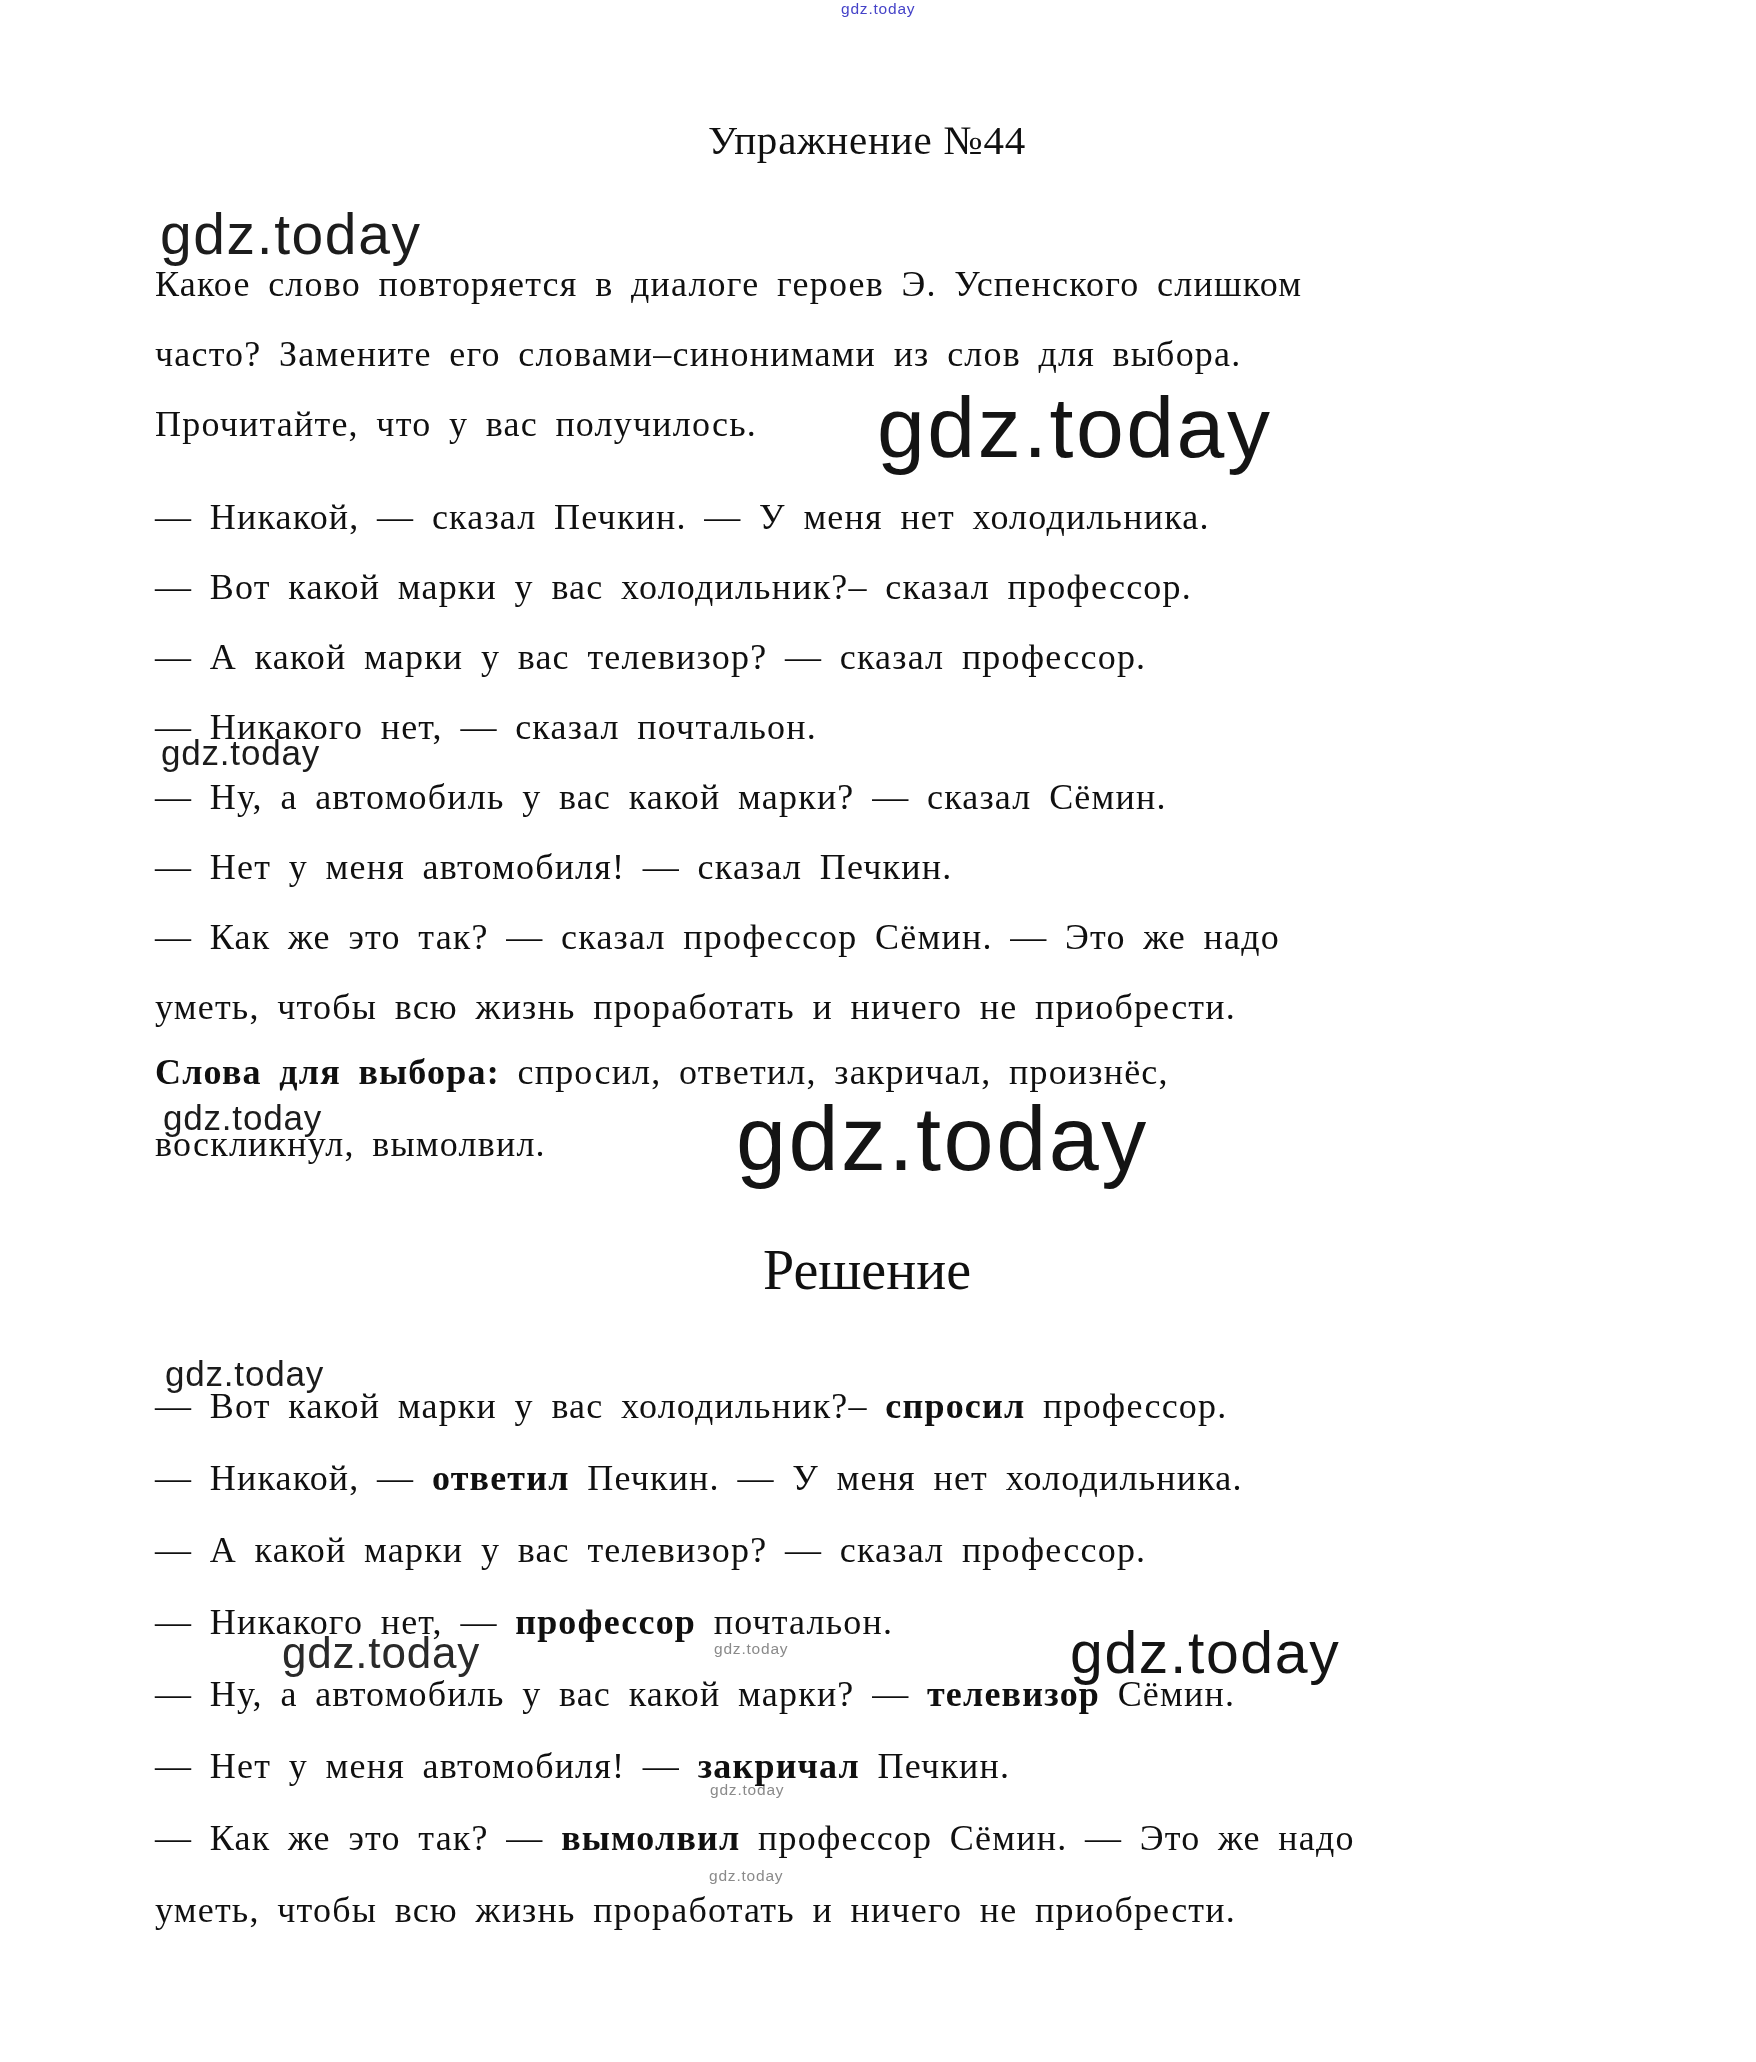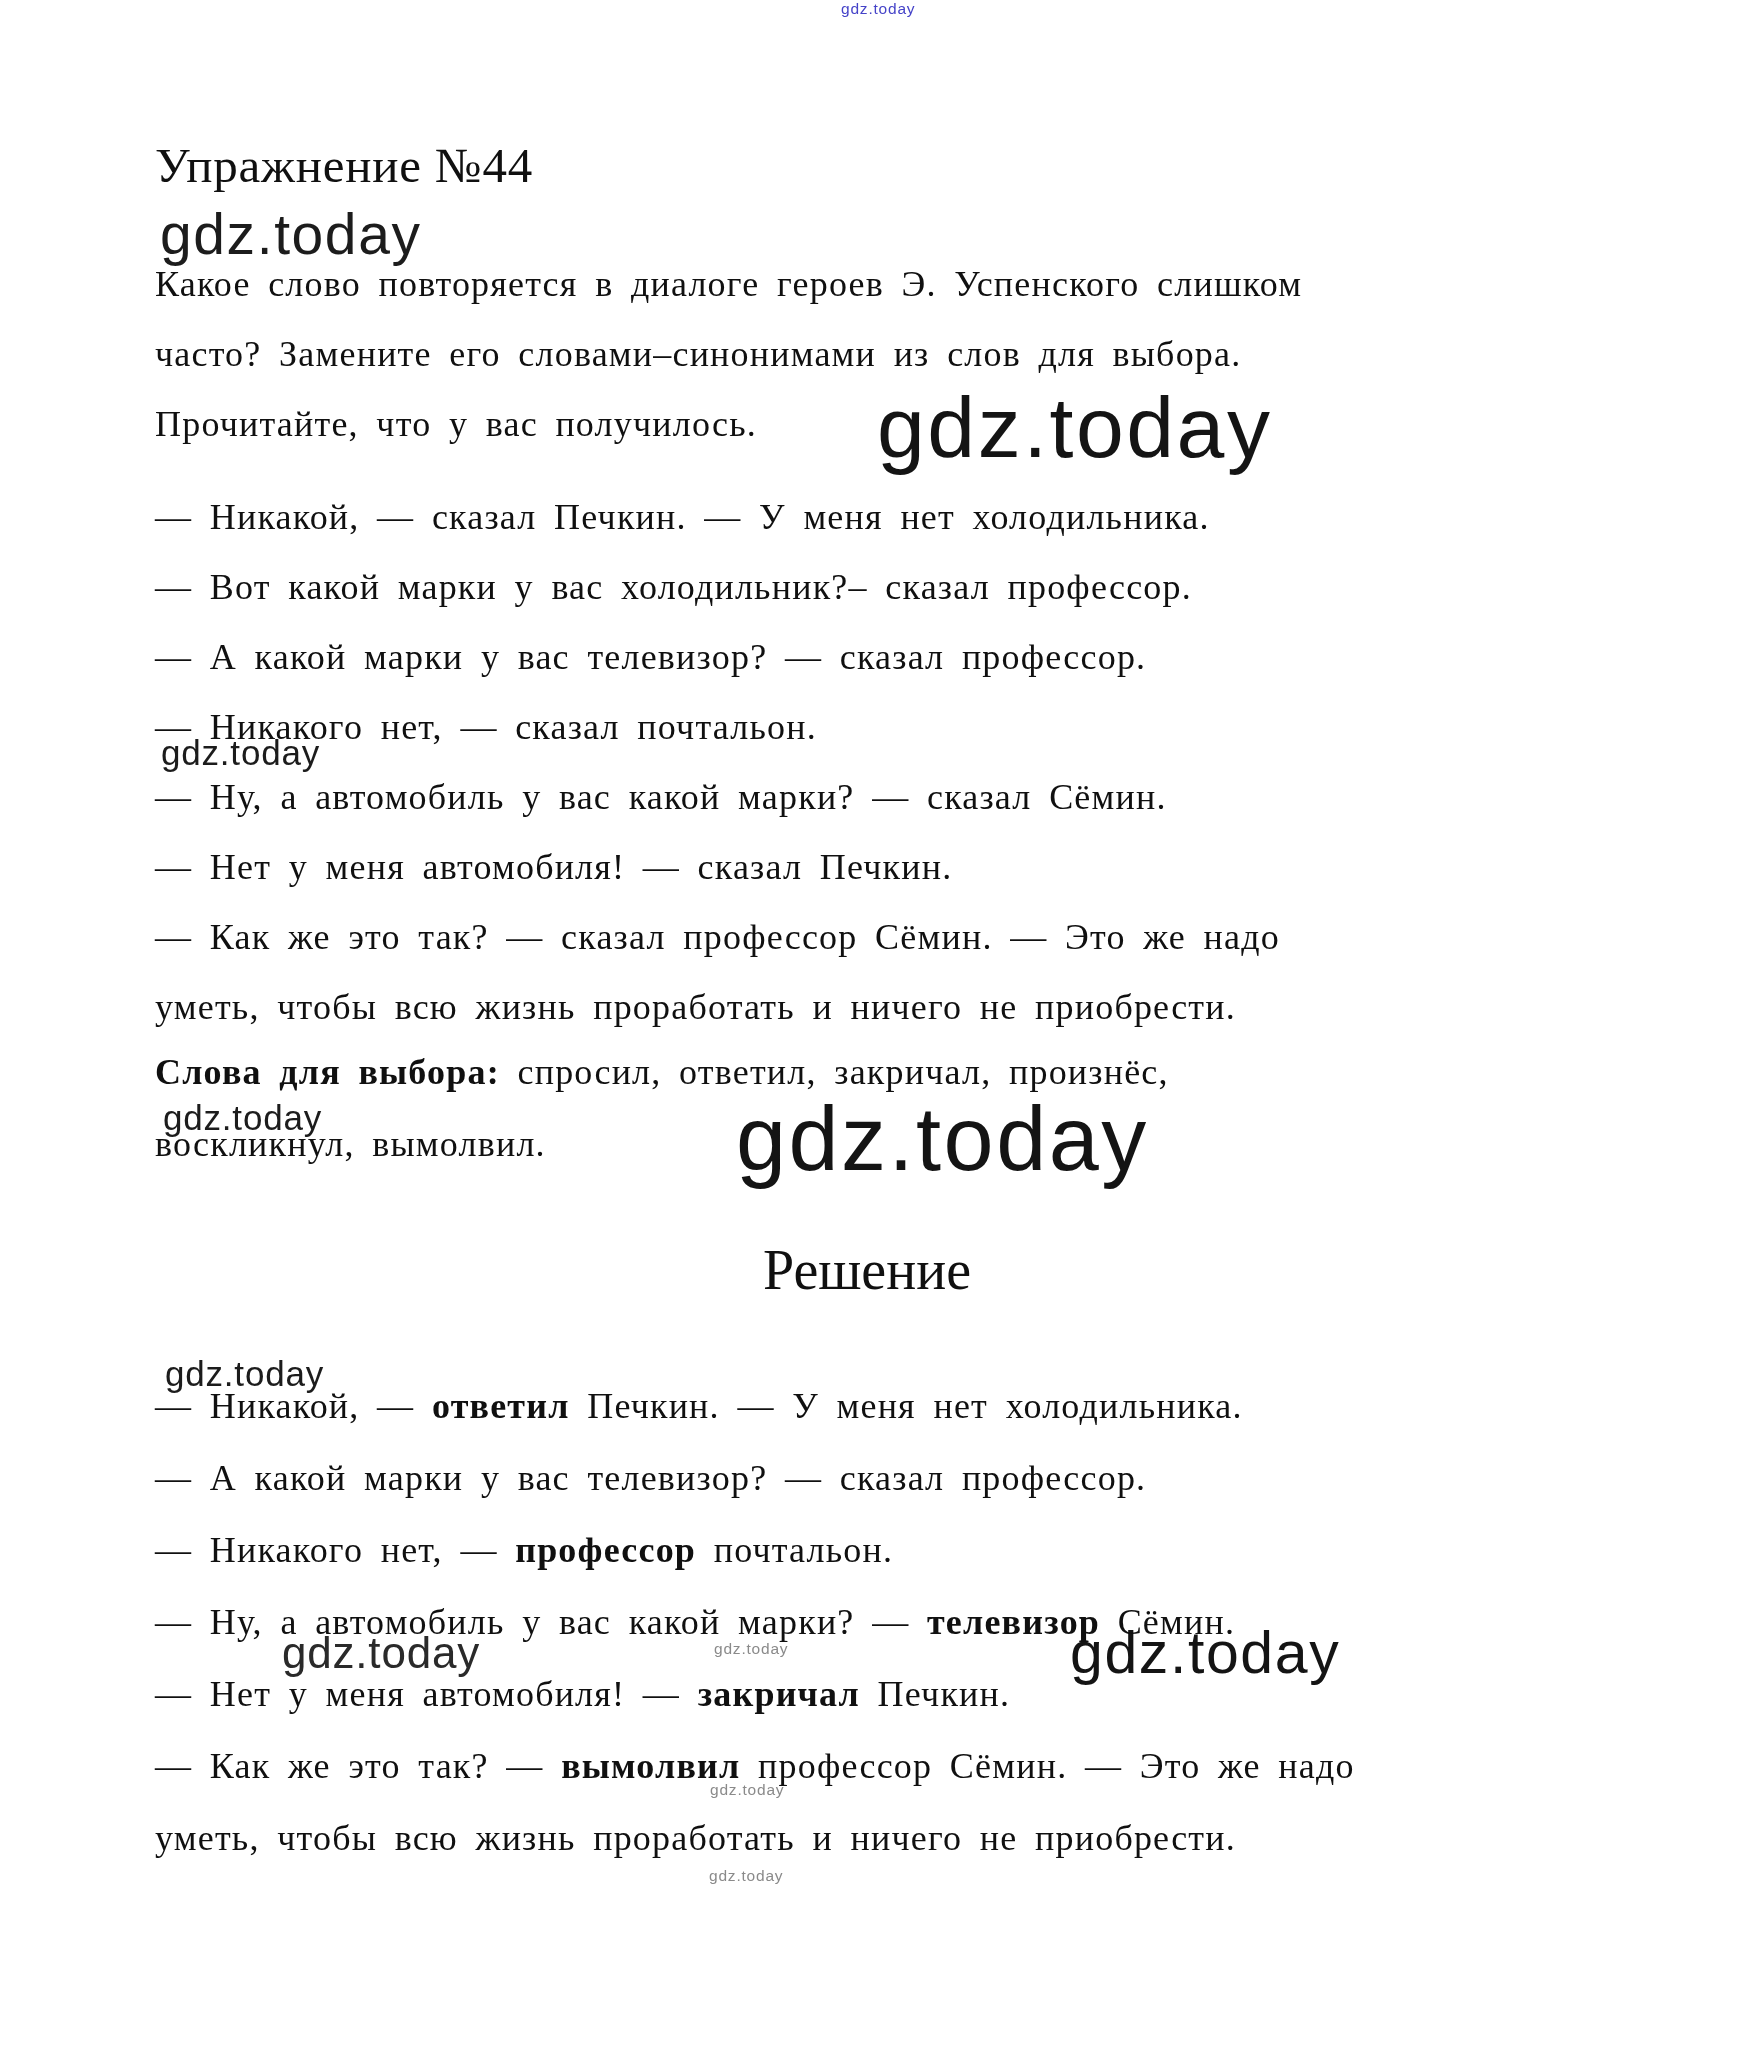--- a/index.html
+++ b/index.html
@@ -1,22 +1,22 @@
 <!DOCTYPE html>
 <html style="font-size:13px"><head>
 <meta charset="utf-8">
 <style>
   html,body{margin:0;padding:0;background:#ffffff;}
   .page{
     position:relative;width:1756px;height:2062px;background:#ffffff;
     font-family:"Liberation Serif",serif;color:#101010;overflow:hidden;
   }
   .title{
-    position:absolute;left:155px;top:137px;width:1424px;margin:0;
-    font-size:49px;font-weight:400;line-height:57px;letter-spacing:0.8px;
+    position:absolute;left:155px;top:112px;width:1424px;margin:0;
+    font-size:41px;font-weight:400;line-height:57px;text-align:center;letter-spacing:0.8px;
   }
   .heading{
     position:absolute;left:155px;top:1245px;width:1424px;margin:0;
     font-size:56px;font-weight:400;line-height:51px;text-align:center;
   }
   .sec{
     position:absolute;left:155px;width:1489px;
     font-size:36px;line-height:70px;letter-spacing:1.2px;word-spacing:7.4px;
     white-space:nowrap;
   }
@@ -82,20 +82,21 @@
     </div>
 
   <div class="sec words">
     <div class="line"><span class="bi">Слова для выбора:</span><span> спросил, ответил, закричал, произнёс,</span></div>
     <div class="line">воскликнул, вымолвил.</div>
   </div>
 
   <h2 class="heading">Решение</h2>
 
   <div class="sec solution">
+      <div class="line"><span>— Вот какой марки у вас холодильник?– </span><span class="bold">спросил</span><span> профессор.</span></div>
       <div class="line"><span>— Никакой, — </span><span class="bold">ответил</span><span> Печкин. — У меня нет холодильника.</span></div>
       <div class="line"><span>— А какой марки у вас телевизор? — сказал профессор.</span></div>
       <div class="line"><span>— Никакого нет, — </span><span class="bold">профессор</span><span> почтальон.</span></div>
       <div class="line"><span>— Ну, а автомобиль у вас какой марки? — </span><span class="bold">телевизор</span><span> Сёмин.</span></div>
       <div class="line"><span>— Нет у меня автомобиля! — </span><span class="bold">закричал</span><span> Печкин.</span></div>
       <div class="line"><span>— Как же это так? — </span><span class="bold">вымолвил</span><span> профессор Сёмин. — Это же надо</span></div>
       <div class="line"><span>уметь, чтобы всю жизнь проработать и ничего не приобрести.</span></div>
     </div>
 
 </div>

